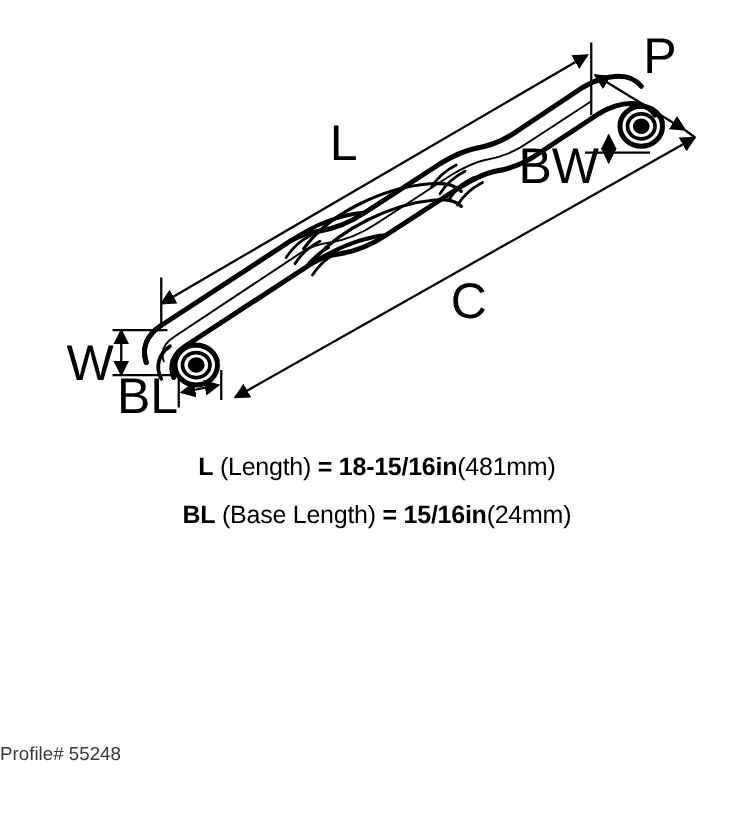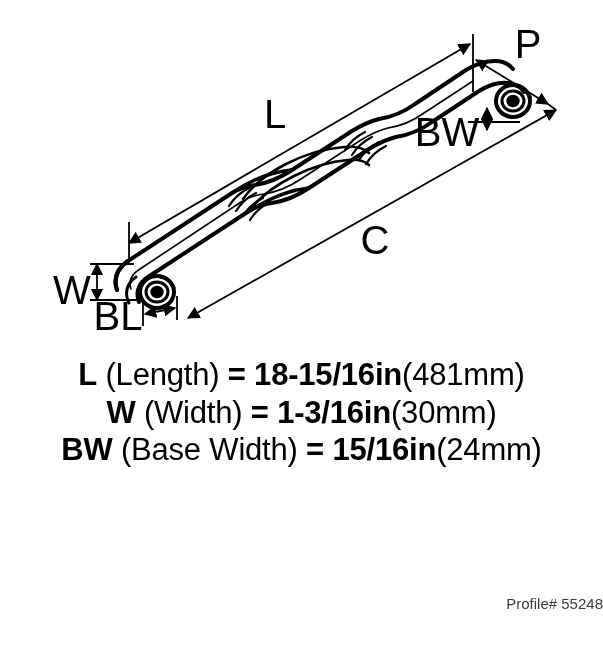--- a/index.html
+++ b/index.html
@@ -44,21 +44,21 @@
     position: absolute;
     left: 0;
     top: 356px;
     width: 603px;
     text-align: center;
   }
   .spec-row {
     display: block;
     width: 100%;
     text-align: center;
-    font-size: 31px;
+    font-size: 20px;
     line-height: 37.5px;
     white-space: nowrap;
     letter-spacing: -0.2px;
     color: #000000;
   }
   .spec-code {
     font-weight: 700;
   }
   .spec-name {
     font-weight: 400;
@@ -72,21 +72,21 @@
   .spec-metric {
     font-weight: 400;
   }
 
   
   #profile-line {
     position: absolute;
     left: 0;
     top: 595px;
     width: 603px;
-    text-align: right;
+    text-align: left;
     font-size: 15px;
     font-weight: 400;
     color: #3a3a3a;
   }
 </style>
 </head>
 <body>
 
 <div id="page">
 
@@ -215,28 +215,25 @@
 
     </svg>
   </div>
 
   <div id="spec-list">
 
     <div class="spec-row">
       <span class="spec-code">L</span><span>&nbsp;</span><span class="spec-name">(Length)</span><span>&nbsp;</span><span class="spec-eq">=</span><span>&nbsp;</span><span class="spec-imperial">18-15/16in</span><span class="spec-metric">(481mm)</span>
     </div>
 
+
+
+
     <div class="spec-row">
-      <span class="spec-code">W</span><span>&nbsp;</span><span class="spec-name">(Width)</span><span>&nbsp;</span><span class="spec-eq">=</span><span>&nbsp;</span><span class="spec-imperial">1-3/16in</span><span class="spec-metric">(30mm)</span>
+      <span class="spec-code">BL</span><span>&nbsp;</span><span class="spec-name">(Base Length)</span><span>&nbsp;</span><span class="spec-eq">=</span><span>&nbsp;</span><span class="spec-imperial">15/16in</span><span class="spec-metric">(24mm)</span>
     </div>
 
 
-
-
-    <div class="spec-row">
-      <span class="spec-code">BW</span><span>&nbsp;</span><span class="spec-name">(Base Width)</span><span>&nbsp;</span><span class="spec-eq">=</span><span>&nbsp;</span><span class="spec-imperial">15/16in</span><span class="spec-metric">(24mm)</span>
-    </div>
-
   </div>
 
   <div id="profile-line">Profile# 55248</div>
 
 </div>
 
 </body></html>

